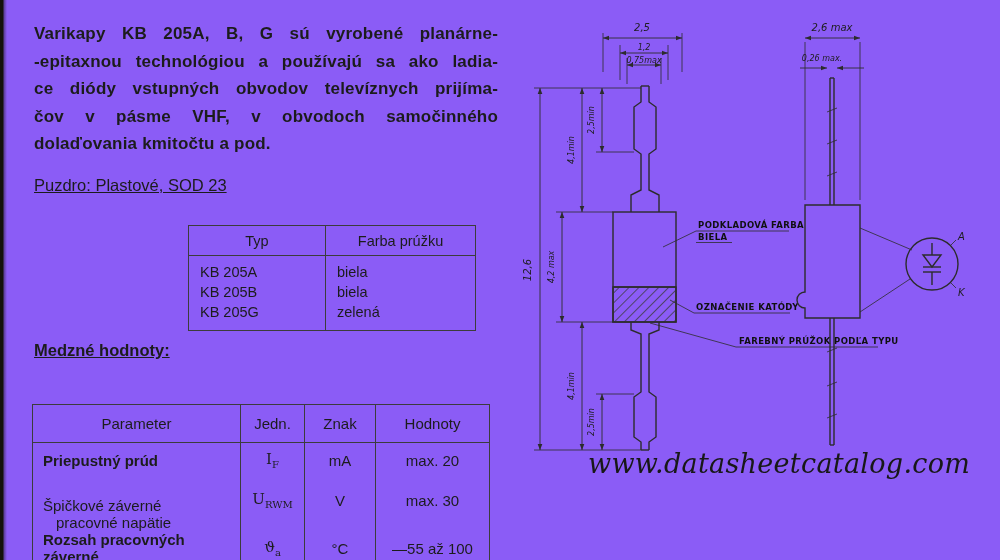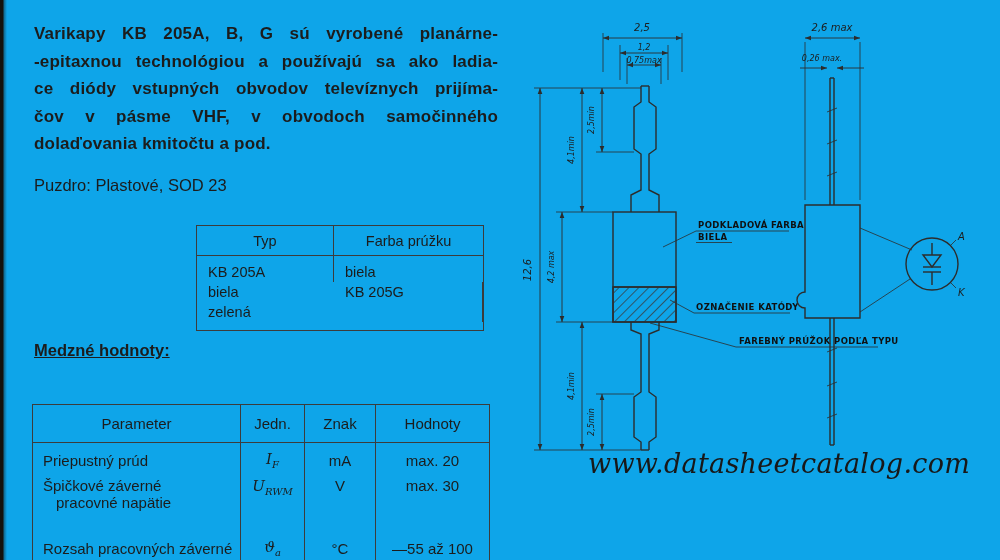--- a/index.html
+++ b/index.html
@@ -1,52 +1,52 @@
 <!DOCTYPE html>
 <html><head>
 <meta charset="utf-8">
 <style>
   html,body{margin:0;padding:0;}
   #page{
     position:relative;width:1000px;height:560px;overflow:hidden;
-    background:#0ea5e9;
+    background:#8b5cf6;
     font-family:"Liberation Sans",sans-serif;color:#1c1c1c;
   }
   .scan-edge{
     position:absolute;left:0;top:0;width:7px;height:560px;
     background:linear-gradient(90deg,#14120c 0,#14120c 3px,rgba(20,18,12,.4) 4px,rgba(20,18,12,0) 7px);
   }
   .intro{position:absolute;left:34px;top:20px;width:464px;font-size:17px;font-weight:700;line-height:27.5px;letter-spacing:.2px;}
   .intro .jl{text-align:justify;text-align-last:justify;}
-  .puzdro{position:absolute;left:34px;top:176px;font-size:16.5px;}
+  .puzdro{position:absolute;left:34px;top:176px;font-size:16.5px;text-decoration:underline;}
   .medzne{position:absolute;left:34px;top:341px;font-size:16.5px;font-weight:700;text-decoration:underline;}
 
   .type-table{
-    position:absolute;left:196px;top:225px;
+    position:absolute;left:188px;top:225px;
     display:grid;grid-template-columns:137px 149px;grid-template-rows:30px 6px 20px 20px 20px 8px;
     border:1.6px solid #3c3c3c;font-size:14.5px;
   }
   .tt-c1{border-right:1.4px solid #3c3c3c;}
   .tt-h{border-bottom:1.4px solid #3c3c3c;display:flex;align-items:center;justify-content:center;}
   .tt-b{display:flex;align-items:center;padding-left:11px;text-align:center;}
 
   .limits-table{
     position:absolute;left:32px;top:372px;
     display:grid;grid-template-columns:208px 64px 71px 113px;grid-template-rows:38px 34px 54px 34px;
     border:1.6px solid #3c3c3c;font-size:15px;margin-top:32px;
   }
   .lt-h{border-bottom:1.4px solid #3c3c3c;display:flex;align-items:center;justify-content:center;}
   .cR{border-right:1.4px solid #3c3c3c;}
   .cell{display:flex;align-items:center;}
   .ctr{justify-content:center;}
-  .bot{align-items:flex-start;padding-bottom:8px;}
-  .pl{padding-left:10px;}
-  .param2{display:flex;flex-direction:column;justify-content:flex-start;padding-left:10px;}
+  .bot{align-items:center;padding-bottom:8px;}
+  .pl{padding-left:10px;font-weight:bold;}
+  .param2{display:flex;flex-direction:column;justify-content:flex-end;padding-left:10px;}
   .param2 .l2{padding-left:13px;}
-  .sym{font-family:"DejaVu Serif",serif;font-style:italic;}
+  .sym{font-family:"DejaVu Serif",serif;}
   .sym sub{font-size:10px;}
 
   .watermark{
     position:absolute;left:588px;top:448px;
     font-family:"DejaVu Serif",serif;font-style:italic;font-size:27px;letter-spacing:.3px;color:#181818;
   }
 
   svg.draw{position:absolute;left:500px;top:0;width:500px;height:500px;}
   .ln{stroke:#2c2c2c;stroke-width:1.4;fill:none;}
   .lt2{stroke:#2c2c2c;stroke-width:.8;fill:none;}
@@ -71,20 +71,21 @@
 
   <div class="puzdro">Puzdro: Plastové, SOD 23</div>
 
   <div class="type-table">
     <div class="tt-h tt-c1">Typ</div>
     <div class="tt-h">Farba prúžku</div>
     <div class="tt-c1"></div>
     <div></div>
     <div class="tt-b tt-c1">KB 205A</div>
     <div class="tt-b">biela</div>
+    <div class="tt-b tt-c1">KB 205B</div>
     <div class="tt-b">biela</div>
     <div class="tt-b tt-c1">KB 205G</div>
     <div class="tt-b">zelená</div>
     <div class="tt-c1"></div>
     <div></div>
   </div>
 
   <div class="medzne">Medzné hodnoty:</div>
 
   <div class="limits-table">

